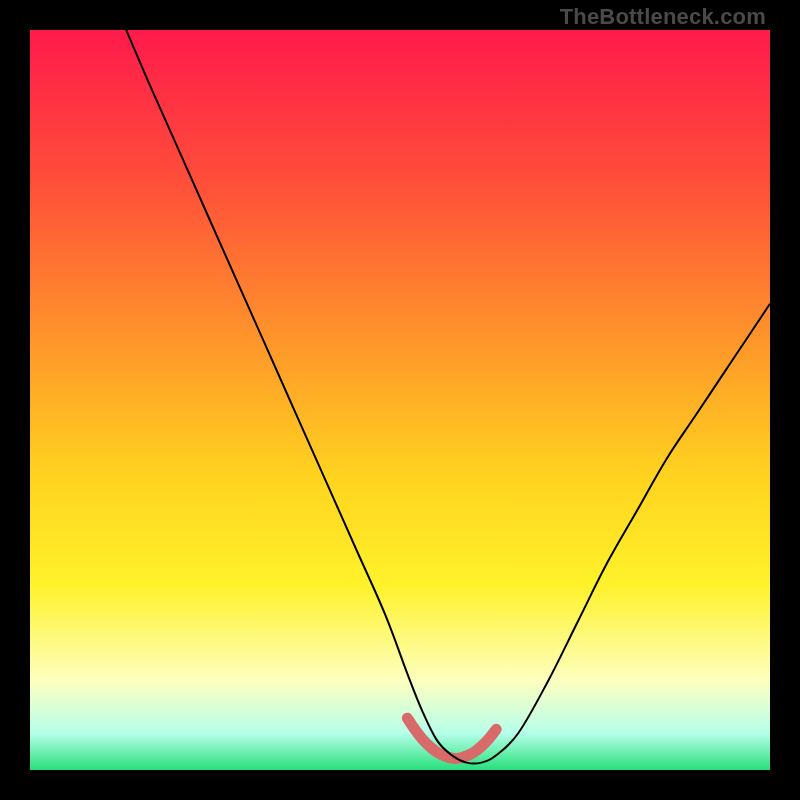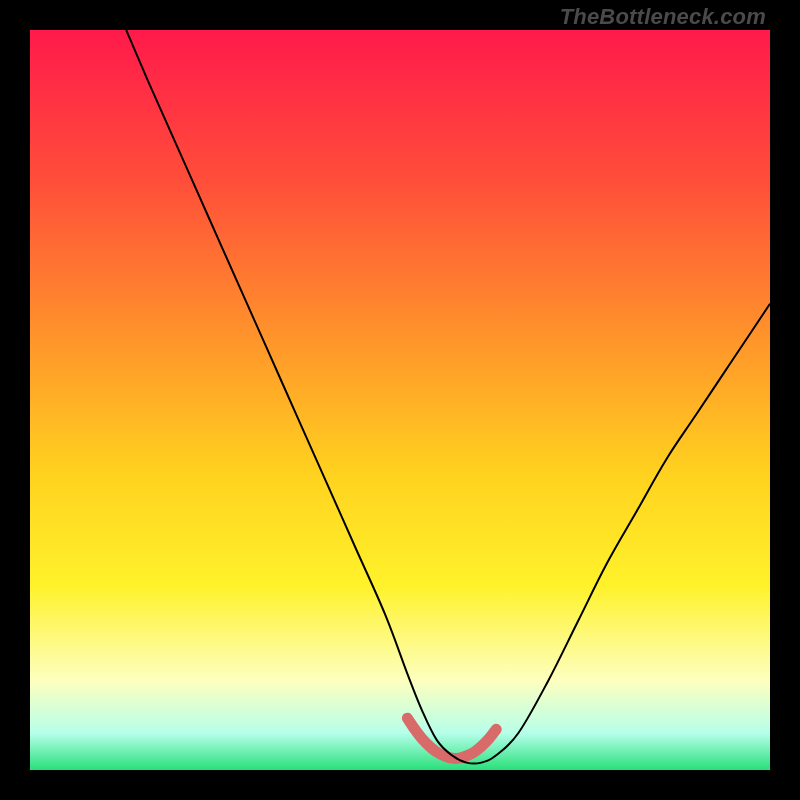--- a/index.html
+++ b/index.html
@@ -27,21 +27,20 @@
     height: 740px;
   }
   .watermark {
     position: absolute;
     top: 4px;
     right: 34px;
     color: #4a4a4a;
     font-size: 22px;
     font-weight: 600;
     letter-spacing: 0.2px;
-    font-style: italic;
   }
 </style>
 </head>
 <body>
 
 <div class="frame">
   <svg class="plot" viewBox="0 0 740 740" preserveAspectRatio="none">
     <defs>
       <linearGradient id="bg-grad" x1="0" y1="0" x2="0" y2="1">
           <stop offset="0%" stop-color="#ff1a4b"></stop>

